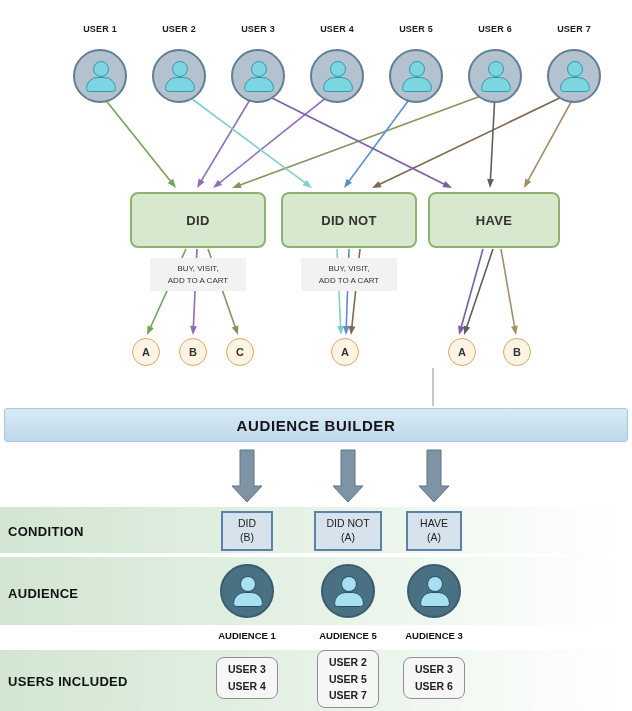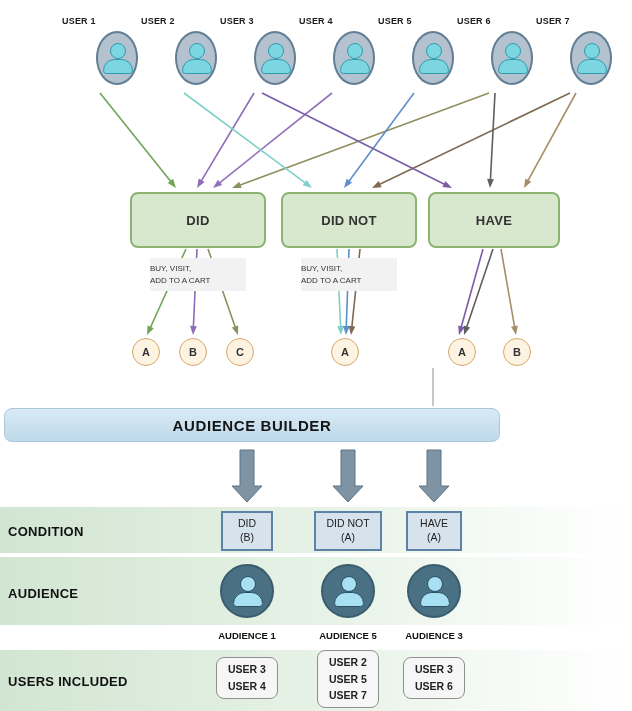--- a/index.html
+++ b/index.html
@@ -1,31 +1,31 @@
 <!DOCTYPE html>
 <html><head>
 <meta charset="utf-8">
 <style>
   *{box-sizing:border-box;margin:0;padding:0}
   html,body{background:#fff}
   body{font-family:"Liberation Sans",sans-serif}
   #canvas{position:relative;width:632px;height:711px;background:#fff;overflow:hidden}
   svg.layer{position:absolute;left:0;top:0}
-  .user{position:absolute;top:16px;width:76px;display:flex;flex-direction:row;}
+  .user{position:absolute;top:24px;width:76px;display:flex;flex-direction:column;align-items:center}
   .user-label{font-size:9px;font-weight:bold;color:#1c1c1c;letter-spacing:.2px;white-space:nowrap}
   .avatar{margin-top:15px;width:54px;height:54px;border-radius:50%;background:#b3c2ce;border:2px solid #627e94;display:flex;align-items:center;justify-content:center}
   .person{position:relative;width:28px;height:30px}
   .person::before{content:"";position:absolute;left:7px;top:0;width:14px;height:14px;border-radius:50%;background:#7cd6e2;border:1px solid #2e9bab}
   .person::after{content:"";position:absolute;left:0;top:16px;width:28px;height:13px;border-radius:13px 13px 4px 4px;background:#7cd6e2;border:1px solid #2e9bab}
   .person.dark::before{background:#a6e0f2;border-color:#2b4f61}
   .person.dark::after{background:#a6e0f2;border-color:#2b4f61}
   .cond-box{position:absolute;top:192px;height:56px;background:#d7e8cf;border:2px solid #8cb470;border-radius:8px;display:flex;align-items:center;justify-content:center;font-weight:bold;font-size:13px;color:#333;letter-spacing:.3px}
-  .sub-box{position:absolute;top:258px;width:96px;height:33px;background:#f2f2f2;display:flex;flex-direction:column;align-items:flex-start;justify-content:center;font-size:8px;color:#333;text-align:center;line-height:1.4}
+  .sub-box{position:absolute;top:258px;width:96px;height:33px;background:#f2f2f2;display:flex;flex-direction:column;align-items:center;justify-content:center;font-size:8px;color:#333;text-align:center;line-height:1.4}
   .letter{position:absolute;top:338px;width:28px;height:28px;border-radius:50%;background:#fdf3e3;border:1.5px solid #d9a765;display:flex;align-items:center;justify-content:center;font-size:11px;font-weight:bold;color:#333}
-  .banner{position:absolute;left:4px;top:408px;width:496px;height:34px;border-radius:8px;background:linear-gradient(180deg,#d9eaf6,#bed9ea);border:1px solid #a9c8dc;display:flex;align-items:center;justify-content:center;font-size:15px;font-weight:bold;color:#151515;letter-spacing:.6px}
+  .banner{position:absolute;left:4px;top:408px;width:624px;height:34px;border-radius:3px;background:linear-gradient(180deg,#d9eaf6,#bed9ea);border:1px solid #a9c8dc;display:flex;align-items:center;justify-content:center;font-size:15px;font-weight:bold;color:#151515;letter-spacing:.6px}
   .band{position:absolute;left:0;width:632px}
   .band.green{background:linear-gradient(90deg,#d2e5d2 0%,#e6f2e6 50%,#fbfdfb 90%,#fff 100%)}
   .row-label{position:absolute;left:8px;font-size:13px;font-weight:bold;color:#111;letter-spacing:.3px;white-space:nowrap}
   .cbox{position:absolute;top:511px;height:40px;background:#d6e2ec;border:2px solid #5c82a8;display:flex;flex-direction:column;align-items:center;justify-content:center;font-size:10.5px;color:#222;line-height:1.3;text-align:center}
   .aud-circle{position:absolute;top:564px;width:54px;height:54px;border-radius:50%;background:#4a7183;border:2px solid #3a5d6e;display:flex;align-items:center;justify-content:center}
   .aud-label{position:absolute;top:630px;width:82px;text-align:center;font-size:9.5px;font-weight:bold;color:#111;white-space:nowrap}
   .ubox{position:absolute;background:#f6f6f6;border:1.5px solid #8f8f8f;border-radius:8px;display:flex;flex-direction:column;align-items:center;justify-content:center;font-size:10.5px;font-weight:bold;color:#222;line-height:1.6}
 </style>
 </head>
 <body>

